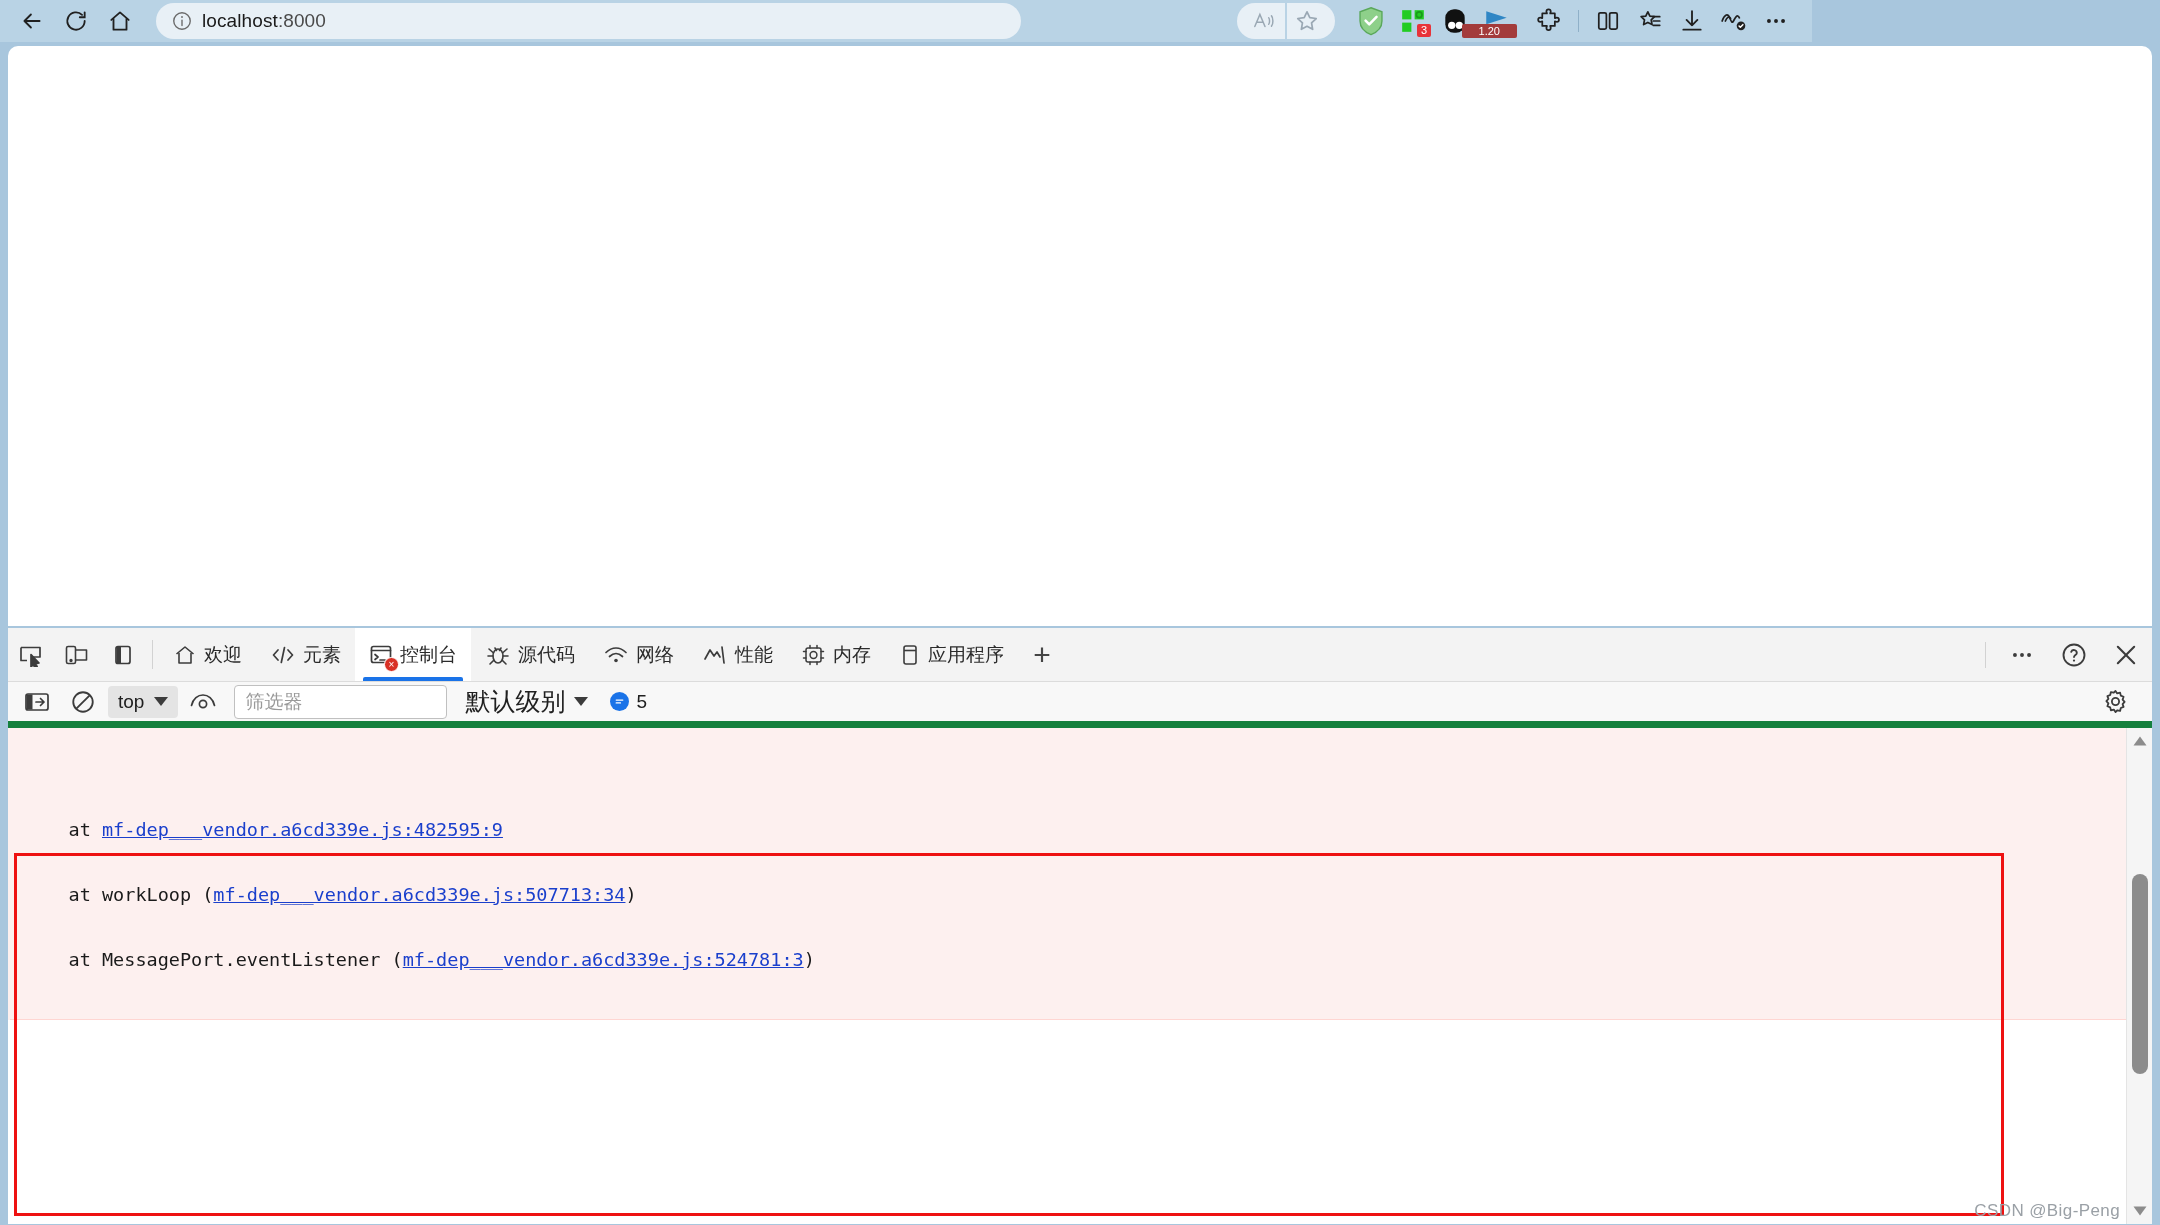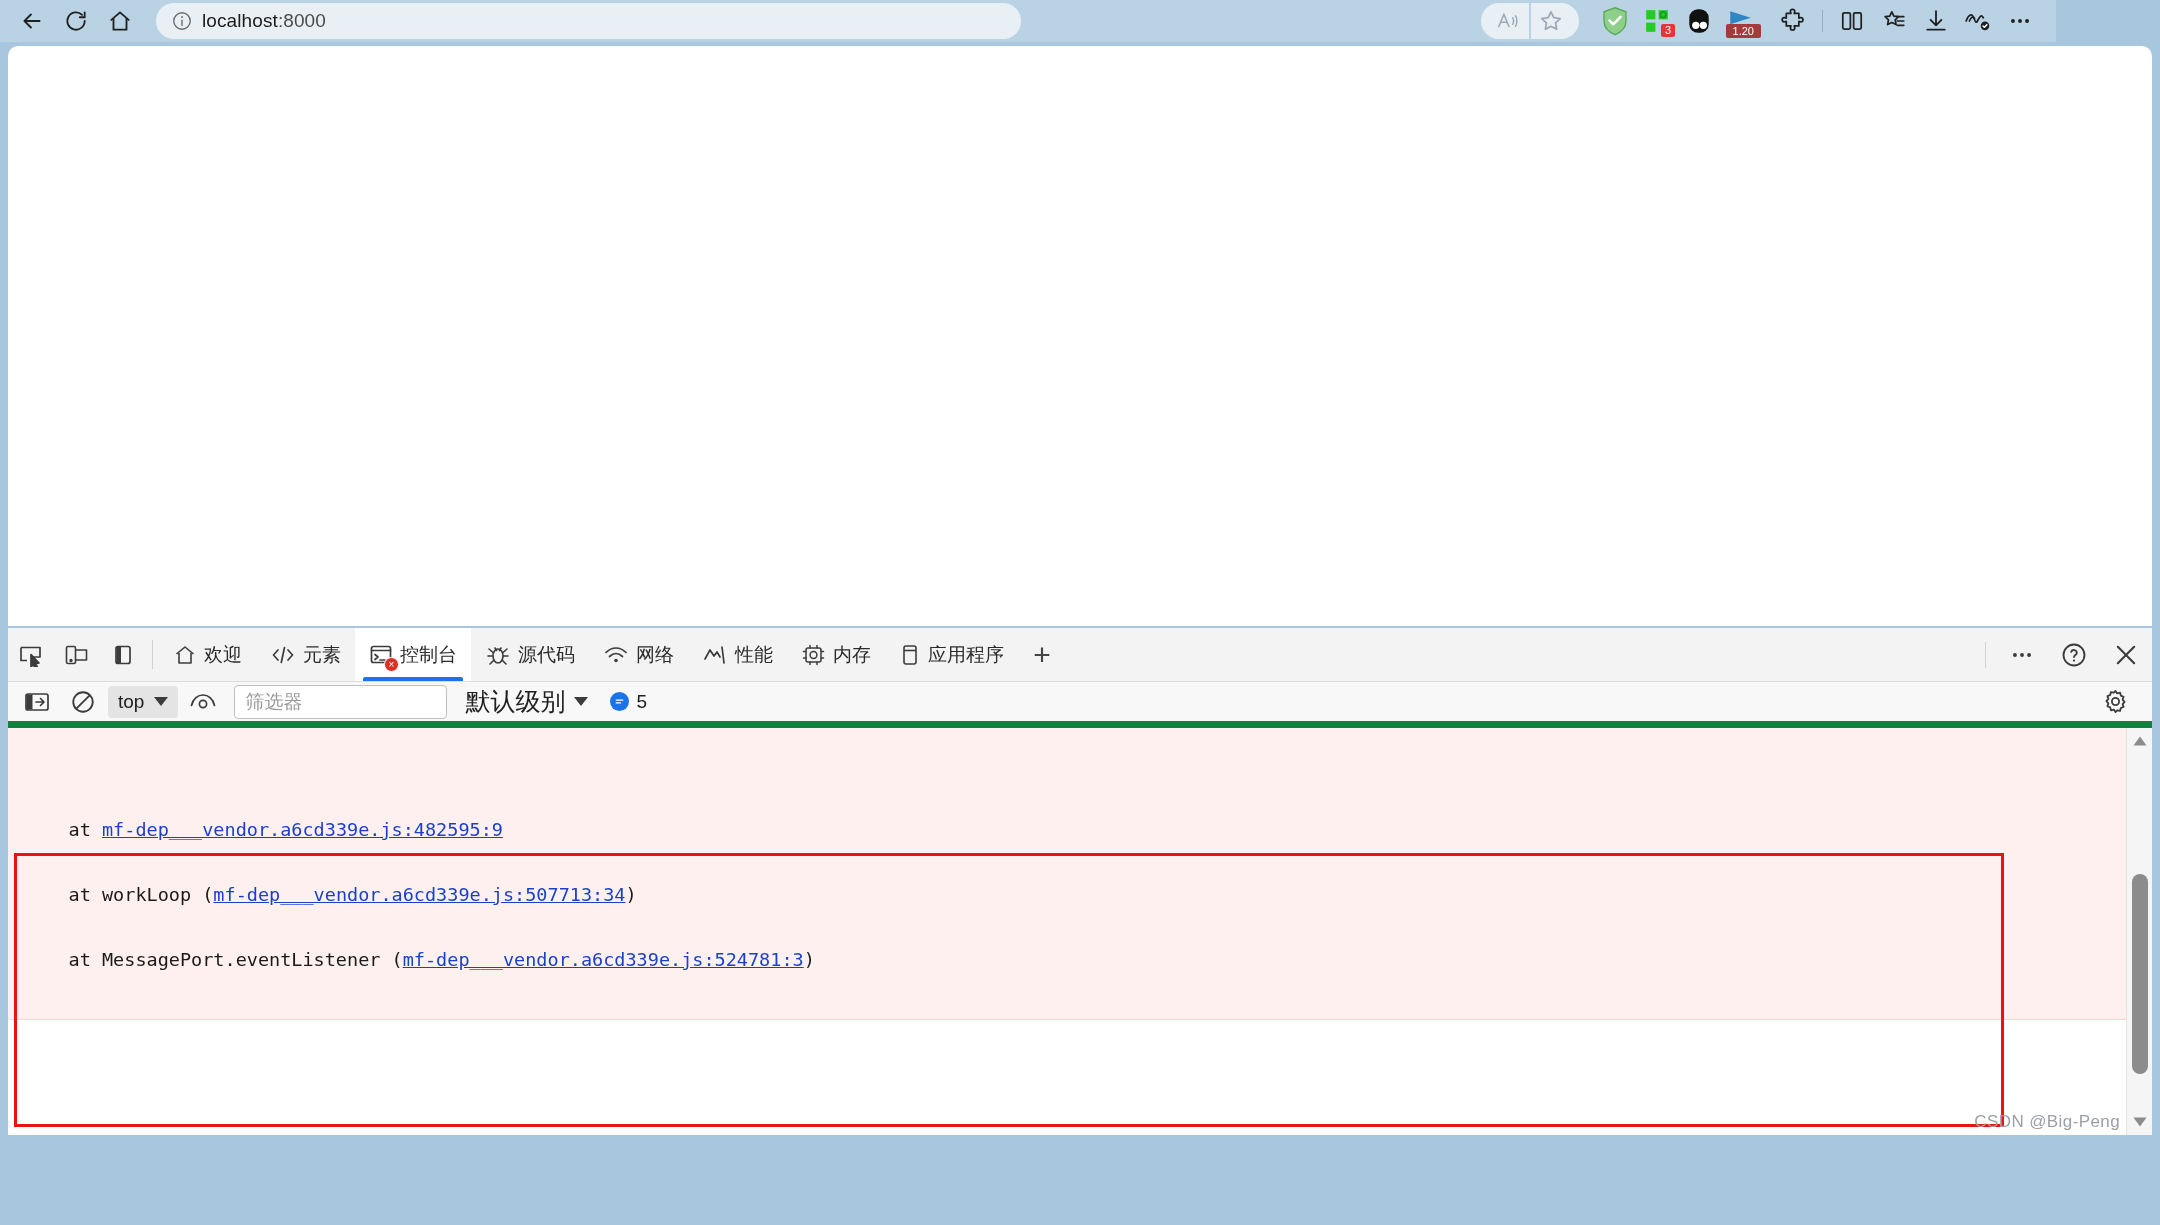--- a/index.html
+++ b/index.html
@@ -6,21 +6,21 @@
   html, body {
     margin: 0; padding: 0;
     width: 2160px; height: 1225px;
     overflow: hidden;
     font-family: "Liberation Sans", sans-serif;
   }
   body { background: #a8c6dd; }
 
   
   .browser-chrome {
-    position: absolute; left: 0; top: 0; width: 2056px; height: 42px;
+    position: absolute; left: 0; top: 0; width: 1812px; height: 42px;
     display: flex; align-items: center; padding: 0 10px;
     background: #b9d3e5;
   }
   .nav-btn {
     width: 44px; height: 36px; display: flex; align-items: center; justify-content: center;
     border-radius: 6px; cursor: default; flex: none;
   }
   .nav-btn svg { display: block; }
 
   .url-bar {
@@ -50,33 +50,33 @@
 
   .badge-red {
     position: absolute; right: 2px; bottom: 2px;
     background: #e8333a; color: #fff; font-size: 11px; line-height: 13px;
     min-width: 14px; text-align: center; border-radius: 2px; padding: 0 2px;
     font-family: "Liberation Sans", sans-serif;
   }
   .badge-ver {
     position: absolute; right: 0px; bottom: 1px;
     background: #a33b3b; color: #fff; font-size: 11px; line-height: 14px;
-    border-radius: 2px; padding: 0 7px;
+    border-radius: 2px; padding: 0 17px;
   }
   .chrome-sep { width: 1px; height: 22px; background: #8fb0c8; margin: 0 7px; flex: none; }
 
   
   .viewport {
     position: absolute; left: 8px; top: 46px; width: 2144px; height: 580px;
     background: #ffffff; border-radius: 10px 10px 0 0;
   }
 
   
   .devtools {
-    position: absolute; left: 8px; top: 628px; width: 2144px; height: 507px;
+    position: absolute; left: 8px; top: 628px; width: 2144px; height: 596px;
     background: #ffffff; display: flex; flex-direction: column;
   }
 
   .dt-tabbar {
     height: 54px; display: flex; align-items: stretch;
     background: #f3f3f3; border-bottom: 1px solid #dcdcdc;
   }
   .dt-modebtn {
     width: 46px; display: flex; align-items: center; justify-content: center; flex: none;
   }

